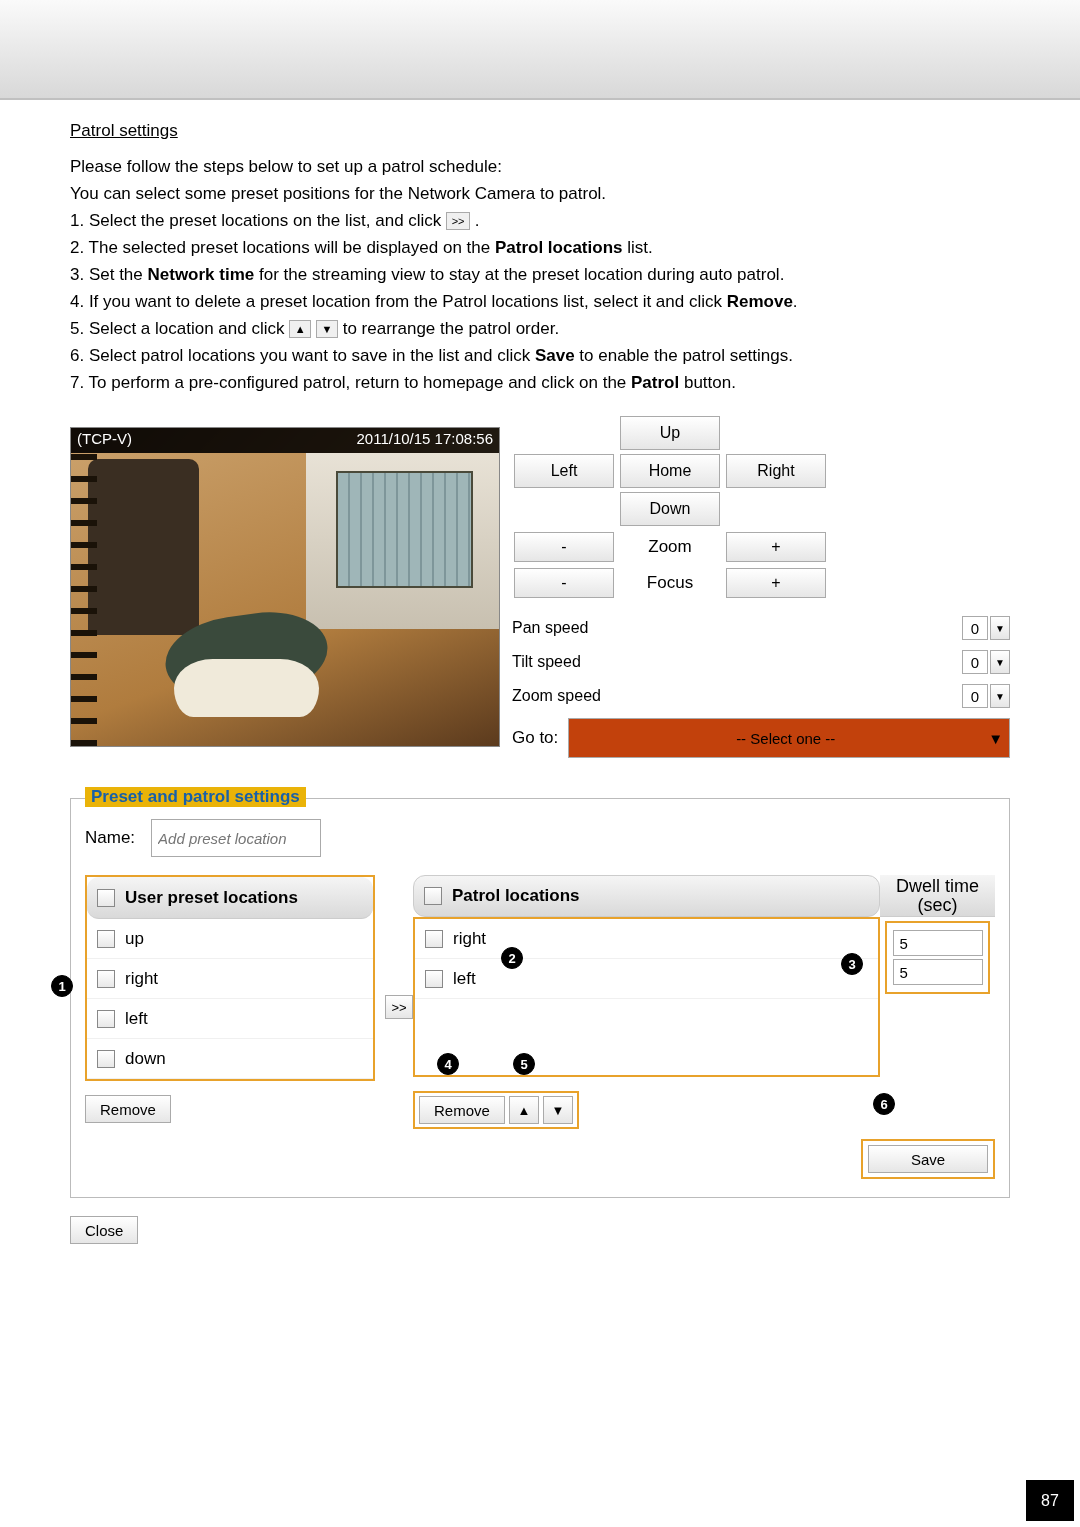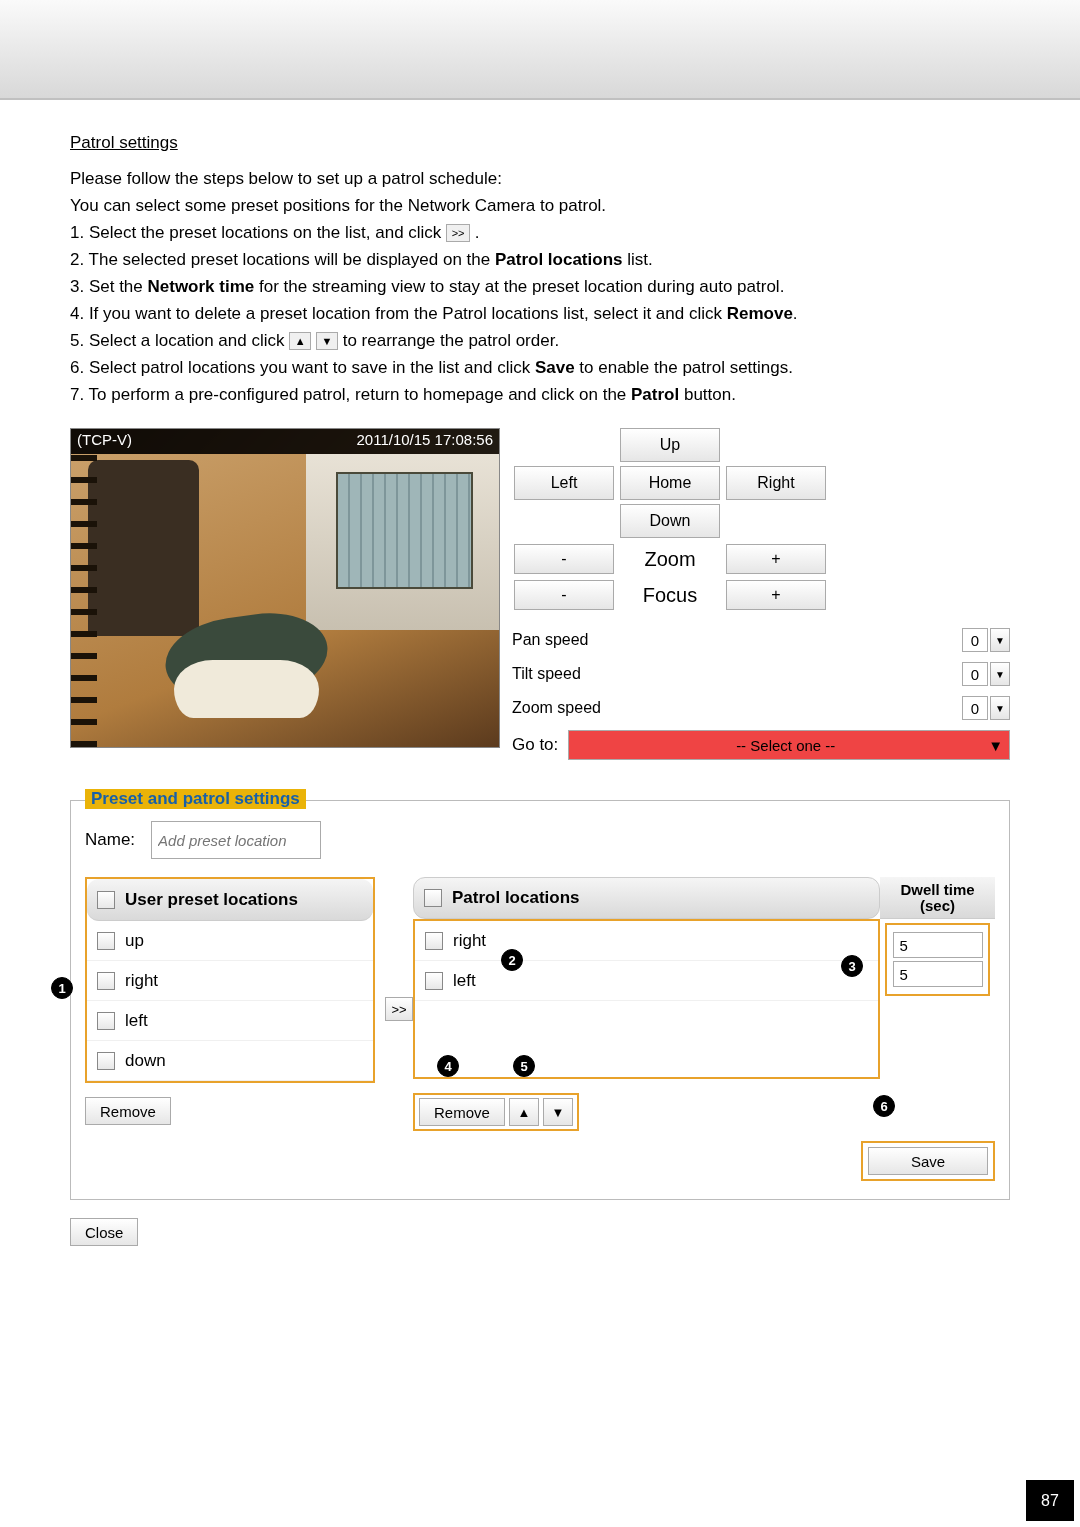--- a/index.html
+++ b/index.html
@@ -1,67 +1,67 @@
 <!DOCTYPE html>
 <html><head>
 <meta charset="utf-8">
 <style>
   * { box-sizing: border-box; }
   body { margin:0; background:#fff; font-family: Arial, Helvetica, sans-serif; font-size:17px; color:#000; }
   .page { width:1080px; margin:0 auto; position:relative; min-height:1527px; }
   .topbar { height:100px; background:linear-gradient(#fafafa,#d8d8d8); border-bottom:2px solid #c0c0c0; }
-  .content { padding: 33px 70px 0 70px; }
+  .content { padding: 21px 70px 0 70px; }
   .section-title { text-decoration:underline; margin-bottom:15px; }
   .intro p { margin:4px 0; line-height:1.35; }
   .inline-icon { display:inline-block; width:24px; height:18px; border:1px solid #aaa; background:#f0f0f0; font-size:11px; line-height:16px; text-align:center; vertical-align:middle; }
   .inline-icon.small { width:22px; }
-  .ui-area { display:flex; margin-top:22px; gap:10px; }
+  .ui-area { display:flex; margin-top:22px; gap:10px;align-items:center; }
   .video { width:430px; height:320px; background:linear-gradient(135deg,#6b4a2b,#a77a49 40%,#d9b27c 60%,#8c6239); position:relative; border:1px solid #888; }
   .video::before { content:""; position:absolute; left:0; right:0; top:0; height:25px; background:rgba(0,0,0,0.85); }
   .video-overlay { position:absolute; top:2px; left:6px; right:6px; color:#fff; font-size:15px; display:flex; justify-content:space-between; font-family:Arial; }
   .video-room { position:absolute; inset:25px 0 0 0; }
   .room-floor { position:absolute; inset:0; background:linear-gradient(160deg,#caa06a 0%,#b07c3e 60%,#5b3a1d 100%); }
   .room-rug { position:absolute; left:22%; top:55%; width:38%; height:28%; background:#3a4a3c; border-radius:50%/60%; transform:rotate(-8deg); }
   .room-sofa { position:absolute; left:24%; top:70%; width:34%; height:20%; background:#f0eada; border-radius:40px 40px 20px 20px/30px; }
   .room-wall { position:absolute; right:0; top:0; width:45%; height:60%; background:linear-gradient(#e8e2d6,#c8c0b0); }
   .room-window { position:absolute; right:6%; top:6%; width:32%; height:40%; background:repeating-linear-gradient(90deg,#9fb6b8 0 10px,#7e969a 10px 12px); border:2px solid #4a4a3a; }
   .room-shelf { position:absolute; left:4%; top:2%; width:26%; height:60%; background:#3a2e22; border-radius:10px 10px 0 0; }
   .room-rail { position:absolute; left:0; top:0; width:6%; height:100%; background:repeating-linear-gradient(0deg,#1a1208 0 6px,transparent 6px 22px); }
 
   .controls { flex:1; padding-left:2px; }
   .btn { display:inline-flex; align-items:center; justify-content:center; height:30px; border:1px solid #aaa; background:linear-gradient(#fff,#e6e6e6); font-size:16px; }
   .ptz-grid { display:grid; grid-template-columns: repeat(3, 100px); grid-template-rows: repeat(3, 34px); gap:4px 6px; margin-bottom:6px; margin-left:2px; }
   .ptz-grid .btn { width:100%; height:100%; }
   .zf-row { display:grid; grid-template-columns:100px 100px 100px; gap:6px; margin-top:6px; margin-left:2px; }
-  .zf-row .label { display:flex; align-items:center; justify-content:center; font-size:20px; }
+  .zf-row .label { display:flex; align-items:center; justify-content:center; font-size:17px; }
   .speeds { margin-top:18px; }
   .speed-row { display:flex; align-items:center; justify-content:space-between; margin:10px 0; }
   .speed-row .lbl { font-size:16px; }
   .speed-val { display:flex; align-items:center; gap:2px; }
   .speed-val .num { width:26px; height:24px; border:1px solid #aaa; background:#fff; display:flex; align-items:center; justify-content:center; font-size:15px; }
   .speed-val .dd { width:20px; height:24px; border:1px solid #aaa; background:linear-gradient(#fff,#e6e6e6); display:flex; align-items:center; justify-content:center; font-size:10px; }
   .goto-row { display:flex; align-items:center; gap:10px; margin-top:10px; }
-  .goto-select { flex:1; height:30px; border:1px solid #aaa; background:#ef4444; display:flex; align-items:center; justify-content:space-between; padding:0 6px 0 14px; font-size:15px; }
+  .goto-select { flex:1; height:40px; border:1px solid #aaa; background:#c2410c; display:flex; align-items:center; justify-content:space-between; padding:0 6px 0 14px; font-size:15px; }
   .goto-select .lbl-center { flex:1; text-align:center; }
 
   .fieldset { border:1px solid #bbb; margin-top:40px; padding:12px 14px 18px 14px; position:relative; }
   .fieldset .legend { position:absolute; top:-12px; left:14px; background:#eab308; padding:0 6px; color:#1860a8; font-weight:bold; font-size:17px; }
   .name-row { margin:8px 0 18px 0; display:flex; align-items:center; gap:16px; }
   .name-row input { height:38px; width:170px; border:1px solid #aaa; padding:0 6px; font-style:italic; color:#888; font-size:15px; }
   .lists { display:flex; gap:10px; align-items:flex-start; position:relative; }
   .listbox { border:2px solid #e8a22b; background:#fff; position:relative; }
   .list-header { background:linear-gradient(#f5f5f5,#d9d9d9); height:42px; display:flex; align-items:center; padding:0 10px; font-weight:bold; border-bottom:1px solid #ccc; gap:10px;border-radius:12px; }
   .list-body { min-height:140px; }
   .list-row { display:flex; align-items:center; height:40px; padding:0 10px; gap:10px; border-bottom:1px solid #f0f0f0; }
   .chk { width:18px; height:18px; border:1px solid #888; background:linear-gradient(#fff,#e8e8e8); flex-shrink:0; }
   .preset-box { width:290px; }
   .patrol-wrap { flex:1; display:flex; gap:8px; }
   .patrol-box { flex:1; }
   .patrol-header-row { display:flex; }
-  .dwell-header { background:linear-gradient(#f5f5f5,#d9d9d9); width:115px; height:42px; display:flex; flex-direction:column; align-items:center; justify-content:center; font-weight:bold; border-bottom:1px solid #ccc; font-size:15px; line-height:1.05; }
+  .dwell-header { background:linear-gradient(#f5f5f5,#d9d9d9); width:115px; height:42px; display:flex; flex-direction:column; align-items:center; justify-content:center; font-weight:normal; border-bottom:1px solid #ccc; font-size:18px; line-height:1.05; }
   .patrol-body { display:flex; }
   .dwell-col { width:115px; }
   .dwell-input { width:90px; height:26px; border:1px solid #aaa; margin:7px auto; display:block; padding:0 6px; font-size:15px; }
   .dwell-highlight { border:2px solid #e8a22b; padding:4px 4px; width:105px; margin:4px auto; }
   .dwell-highlight .dwell-input { margin:3px auto; }
   .transfer-btn { width:28px; height:24px; border:1px solid #aaa; background:linear-gradient(#fff,#e6e6e6); display:flex; align-items:center; justify-content:center; font-size:13px; position:absolute; left:300px; top:120px; }
   .btn-small { height:28px; padding:0 14px; border:1px solid #aaa; background:linear-gradient(#fff,#e6e6e6); font-size:15px; display:inline-flex; align-items:center; justify-content:center; }
   .actions-left { margin-top:14px; }
   .actions-patrol { margin-top:14px; display:flex; align-items:center; gap:4px; position:relative; }
   .actions-patrol .highlight { border:2px solid #e8a22b; padding:3px 4px; display:inline-flex; gap:4px; }

